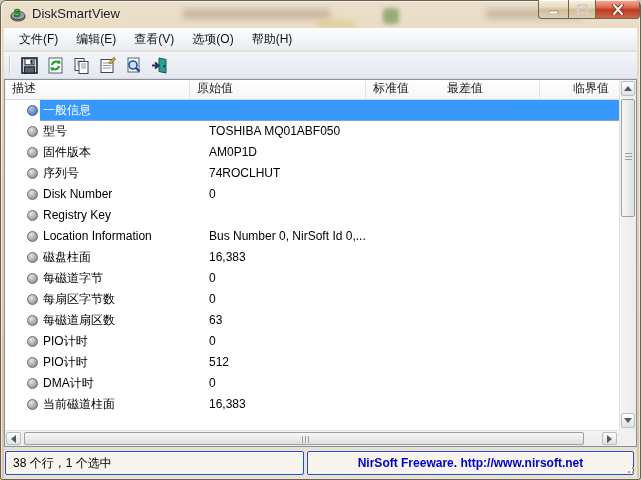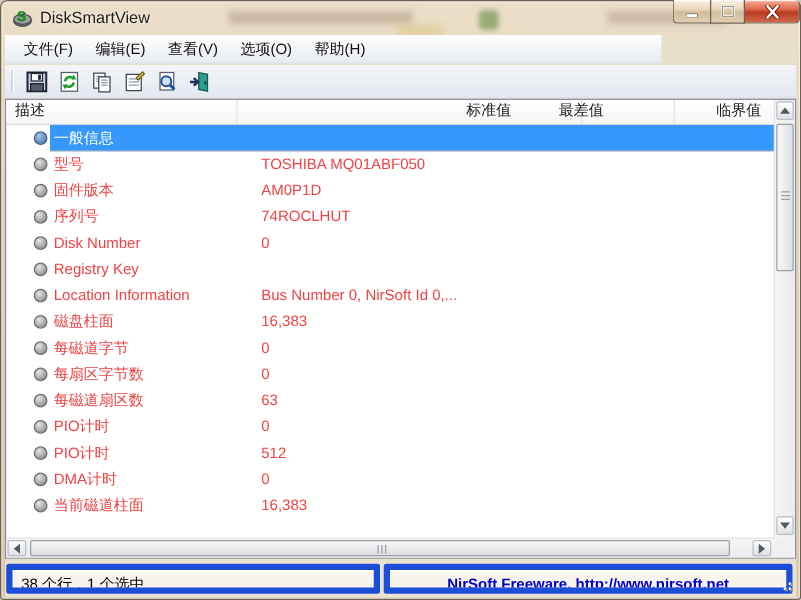--- a/index.html
+++ b/index.html
@@ -25,21 +25,21 @@
   .cap-btn{height:19px;border:1px solid #6e6455;border-top:none;display:flex;align-items:center;justify-content:center;
     background:linear-gradient(#faf2e2 0%,#e8d8bd 40%,#d2bd9b 55%,#e0cfb2 100%);
     box-shadow:inset 0 1px 0 rgba(255,255,255,.8);}
   .cap-min{width:30px;border-right:none;border-bottom-left-radius:4px;}
   .cap-max{width:28px;}
   .cap-close{width:44px;border-left:none;border-bottom-right-radius:4px;
     background:linear-gradient(#f6b09a 0%,#e06a4d 40%,#b93b22 55%,#d0684a 100%);}
   .cap-btn svg{display:block;}
   
   .client{position:absolute;left:4px;top:28px;width:633px;height:450px;background:#e9e0cc;}
-  .menubar{position:absolute;left:0;top:0;width:525px;height:23px;
+  .menubar{position:absolute;left:0;top:0;width:633px;height:23px;
     background:linear-gradient(#fefefe,#e8ecf2);border-bottom:1px solid #e0e3e8;
     display:flex;align-items:center;padding-left:6px;}
   .menu-item{padding:3px 9px;color:#111;}
   .toolbar{position:absolute;left:0;top:24px;width:633px;height:27px;
     background:linear-gradient(#f3f5f8,#e3e8ef);border-bottom:1px solid #d6dae1;
     display:flex;align-items:center;padding-left:3px;}
   .tb-grip{width:2px;height:18px;border-left:1px solid #c3c8d0;border-right:1px solid #ffffff;margin:0 5px 0 2px;}
   .tb-btn{width:26px;height:25px;display:flex;align-items:center;justify-content:center;}
   
   .list{position:absolute;left:0;top:51px;width:633px;height:368px;border:1px solid #8a8e97;background:#fff;}
@@ -51,21 +51,21 @@
   .hc2{left:361px;width:100px;}
   .hc3{left:435px;width:100px;}
   .hc4{left:561px;width:53px;border-right:none;}
   .viewport{position:absolute;left:12px;top:20px;width:614px;height:330px;overflow:hidden;}
   .row{position:relative;height:21px;}
   .row .hl{display:none;}
   .row.selected .hl{display:block;position:absolute;left:23px;right:0;top:0;bottom:0;background:#3697fd;border-bottom:1px solid #84a4c2;}
   .dot{position:absolute;left:10px;top:5px;width:11px;height:11px;border-radius:50%;
     background:radial-gradient(circle at 35% 30%,#e6e6e6,#9a9a9a 70%,#7d7d7d);border:1px solid #6c6c6c;z-index:2;}
   .row.selected .dot{background:radial-gradient(circle at 35% 30%,#a9c6ea,#5b83b6 70%,#40669a);border-color:#3c5f91;}
-  .cell{position:absolute;top:0;line-height:21px;white-space:nowrap;z-index:2;color:#ef4444;}
+  .cell{position:absolute;top:0;line-height:21px;white-space:nowrap;z-index:2;color:#000000;}
   .cell.desc{left:26px;}
   .cell.raw{left:192px;}
   .row.selected .cell{color:#fff;}
   
   .vscroll{position:absolute;right:0;top:0;width:17px;height:350px;background:linear-gradient(90deg,#f4f4f4,#ececec);border-left:1px solid #e2e2e2;}
   .hscroll{position:absolute;left:0;bottom:0;height:16px;width:614px;background:linear-gradient(#f4f4f4,#ececec);border-top:1px solid #e2e2e2;}
   .corner{position:absolute;right:0;bottom:0;width:17px;height:16px;background:#f0f0f0;}
   .sb-btn{position:absolute;background:linear-gradient(#fdfdfd,#dfe1e4);border:1px solid #b9bdc4;border-radius:2px;display:flex;align-items:center;justify-content:center;}
   .vs-up{left:1px;top:1px;width:14px;height:15px;}
   .vs-down{left:1px;top:333px;width:14px;height:15px;}
@@ -77,21 +77,21 @@
   .tri-left{border-right:5px solid #4f5a66;margin-left:-4px;}
   .tri-right{border-left:5px solid #4f5a66;margin-right:-4px;}
   .vs-thumb{position:absolute;left:1px;top:19px;width:14px;height:118px;border:1px solid #9b9fa6;border-radius:2px;
     background:linear-gradient(90deg,#f8f8f8,#dddfe2);}
   .vs-thumb .grip{position:absolute;left:3px;top:53px;width:7px;height:1px;background:#9b9fa6;box-shadow:0 3px 0 #9b9fa6,0 6px 0 #9b9fa6;}
   .hs-thumb{position:absolute;left:19px;top:1px;width:560px;height:13px;border:1px solid #9b9fa6;border-radius:2px;
     background:linear-gradient(#f8f8f8,#dddfe2);}
   .hs-thumb .grip{position:absolute;left:277px;top:3px;width:1px;height:7px;background:#9b9fa6;box-shadow:3px 0 0 #9b9fa6,6px 0 0 #9b9fa6;}
   
   .statusbar{position:absolute;left:0;top:422px;width:633px;height:27px;background:#ebe3d3;}
-  .pane{position:absolute;top:1px;height:24px;background:#f7f4ed;border:5px solid #1d4ed8;border-radius:2px;
+  .pane{position:absolute;top:1px;height:24px;background:#f7f4ed;border:1px solid #1d4ed8;border-radius:2px;
     box-shadow:inset 0 1px 0 #ffffff;line-height:22px;overflow:hidden;}
   .pane-left{left:1px;width:299px;padding-left:7px;color:#000;}
   .pane-right{left:303px;width:327px;text-align:center;color:#0000cc;font-weight:bold;}
   .resize-grip{position:absolute;right:3px;bottom:4px;width:10px;height:10px;}
   .resize-grip i{position:absolute;width:2px;height:2px;background:#a89e8c;box-shadow:-1px -1px 0 #fff;}
   .rg1{right:0;bottom:0;} .rg2{right:4px;bottom:0;} .rg3{right:0;bottom:4px;}
 </style>
 </head>
 <body>
 
@@ -192,20 +192,21 @@
           <path d="M9 2 L16 3.5 L16 17 L9 15.5 Z" fill="#2e9d8f" stroke="#145a52"></path>
           <rect x="13.6" y="9" width="1.4" height="2.6" fill="#0c3d38"></rect>
           <path d="M2 9.5 L7.5 9.5 M5 6.5 L8.5 9.5 L5 12.5" fill="none" stroke="#23306b" stroke-width="2"></path>
         </svg>
       </div>
     </div>
 
     <div class="list">
       <div class="lheader">
         <div class="hcell hc0">描述</div>
+        <div class="hcell hc1">原始值</div>
         <div class="hcell hc2">标准值</div>
         <div class="hcell hc3">最差值</div>
         <div class="hcell hc4">临界值</div>
       </div>
 
       <div class="viewport">
 
       <div class="row selected" style="">
           <div class="hl"></div>
           <span class="dot"></span>

